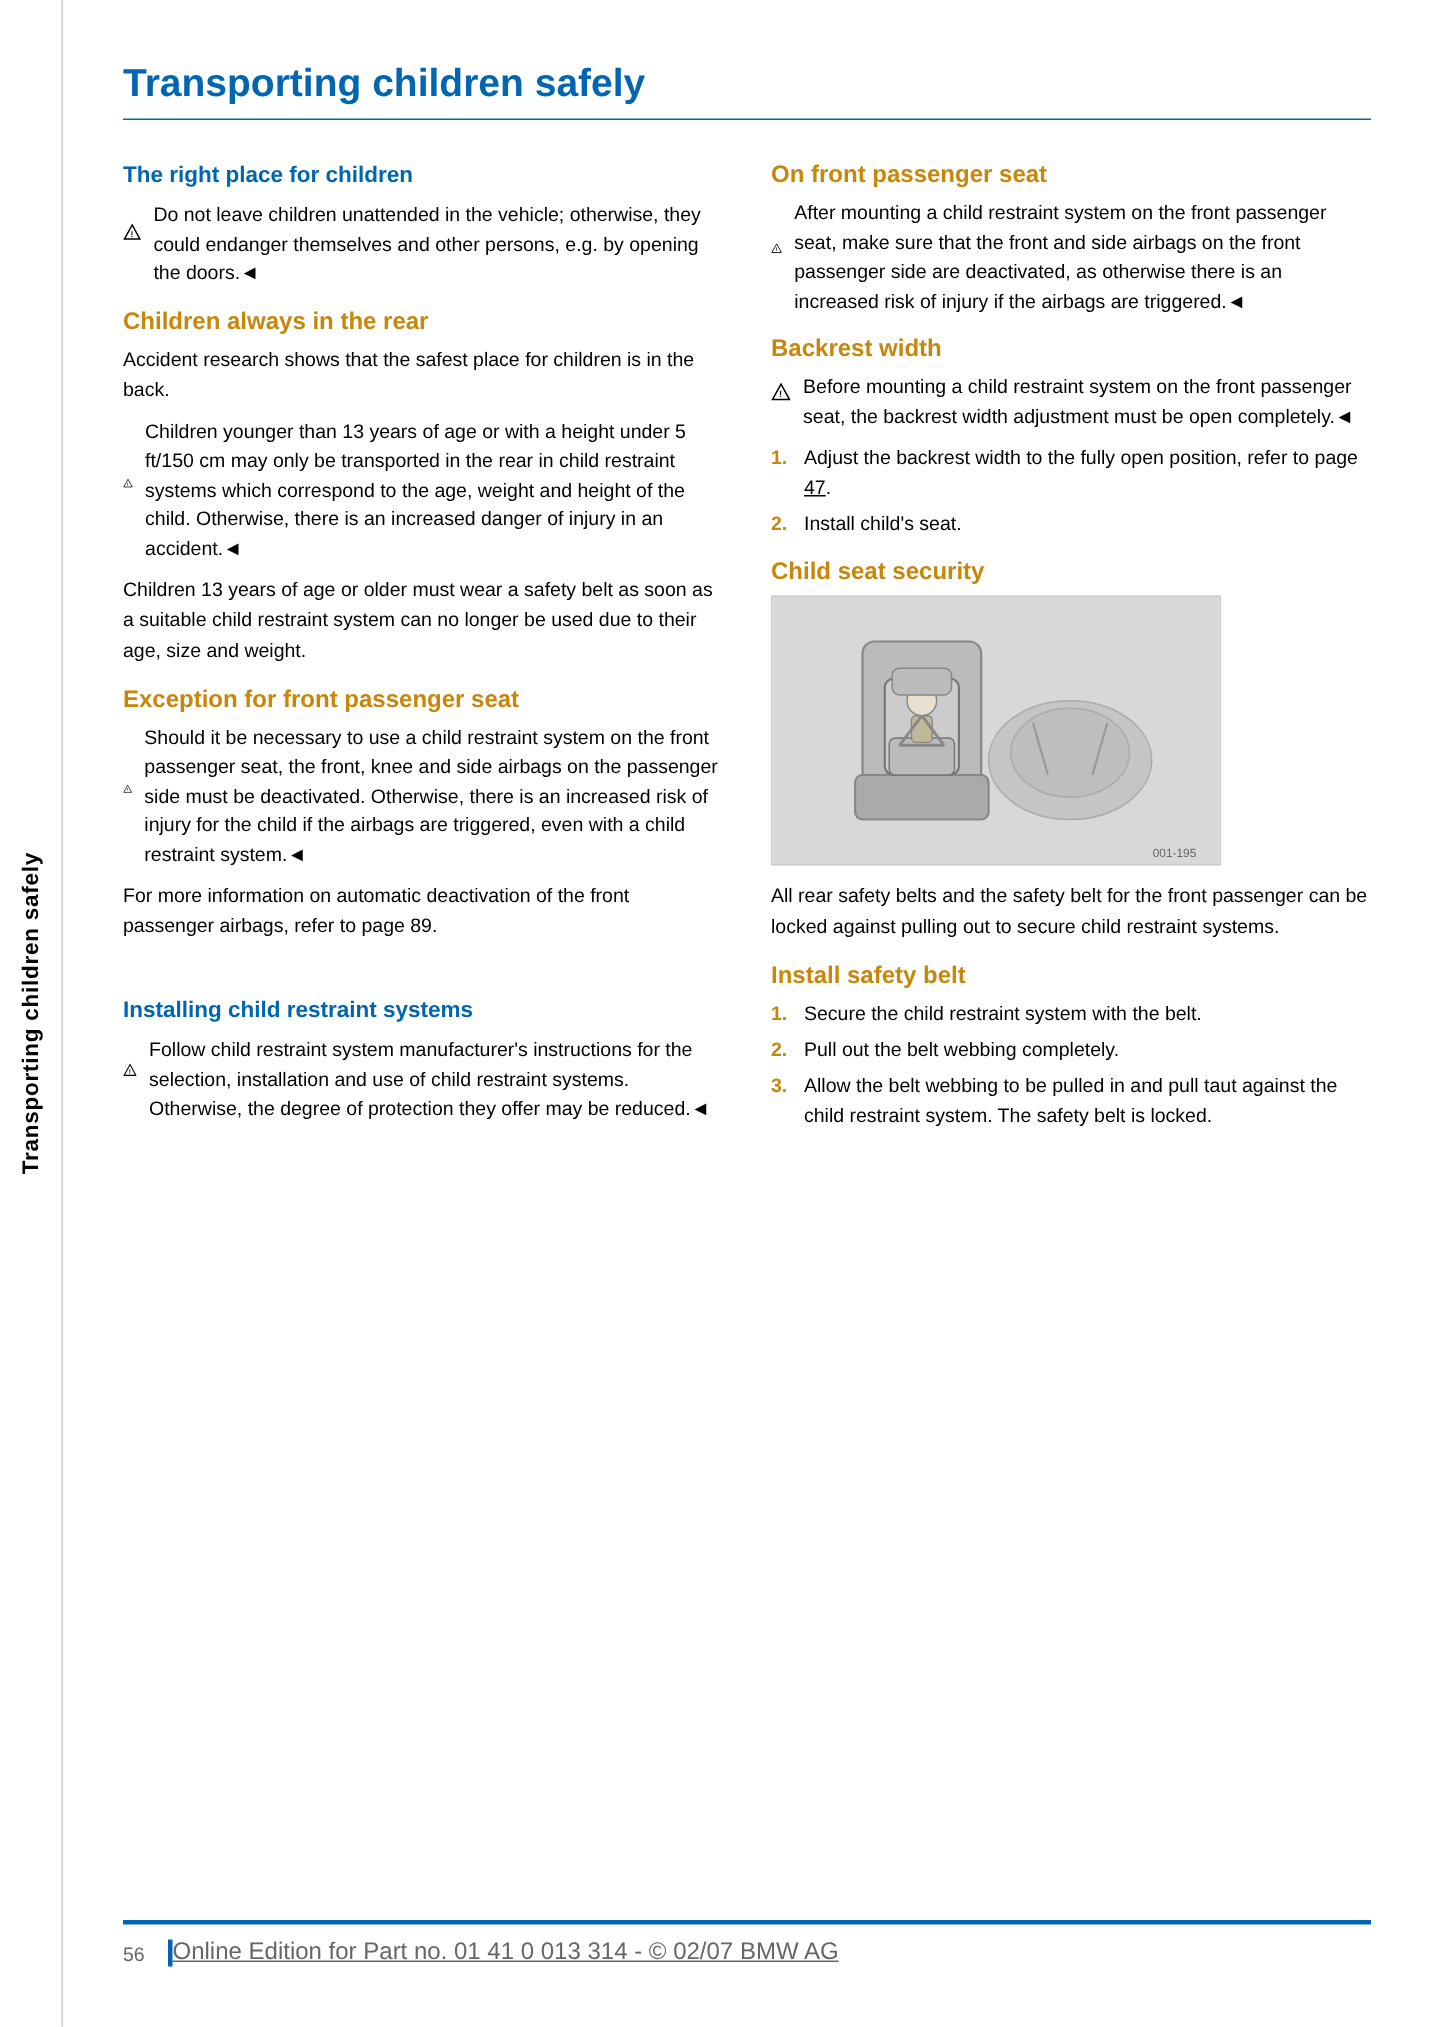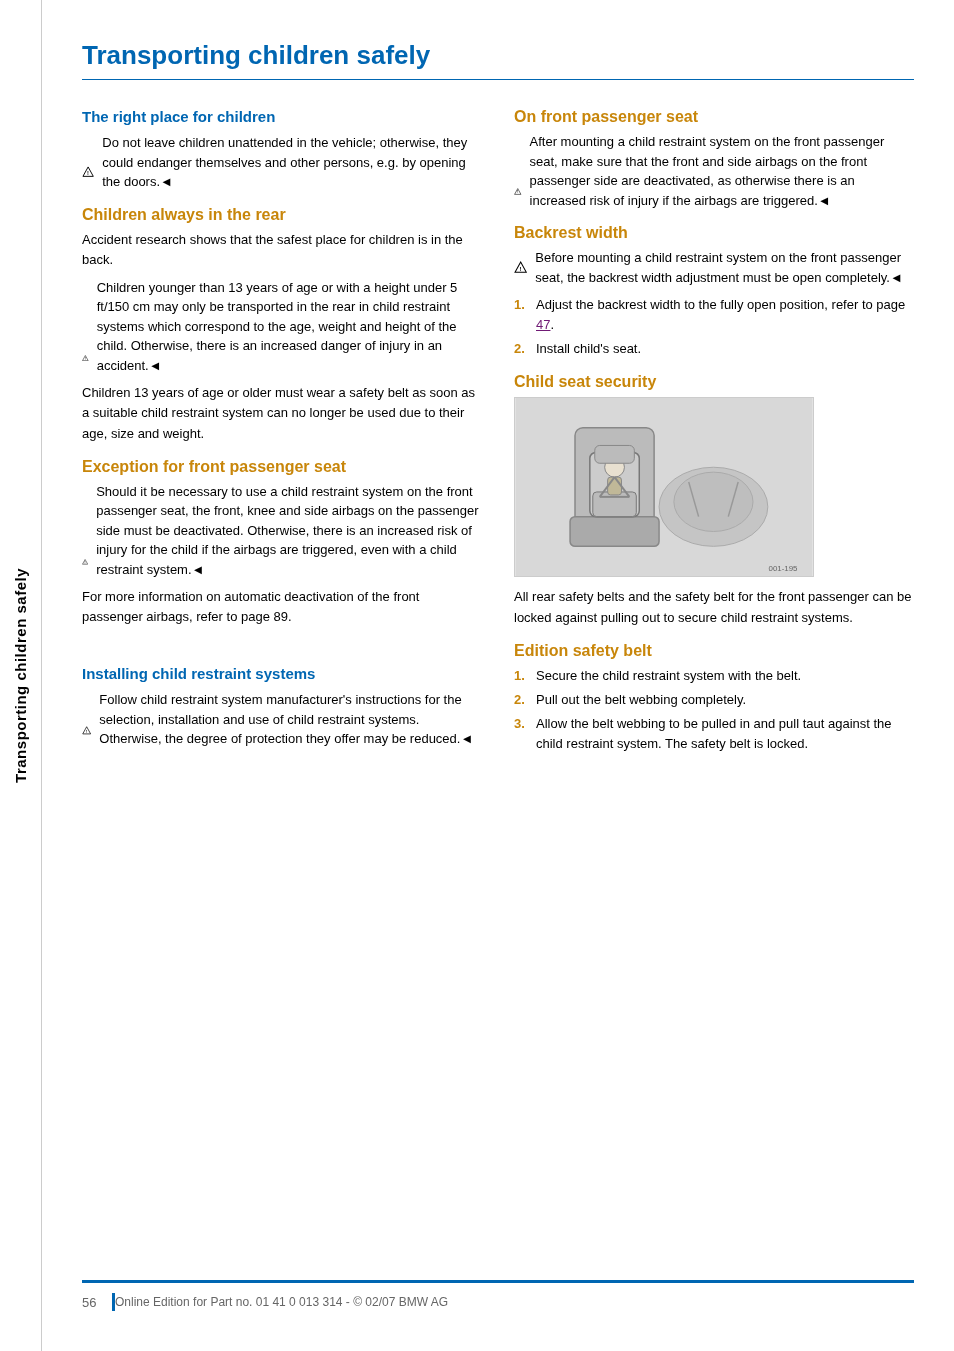--- a/index.html
+++ b/index.html
@@ -80,35 +80,35 @@
       font-weight: bold;
       color: #c8860a;
       margin-bottom: 6px;
       margin-top: 14px;
     }
     
     .warning-block {
       display: flex;
       gap: 8px;
       margin-bottom: 8px;
-      align-items: flex-end;
+      align-items: center;
     }
     .warning-text {
       font-size: 13px;
       line-height: 1.5;
     }
     
     .body-text {
       font-size: 13px;
       line-height: 1.55;
       margin-bottom: 8px;
     }
     
     .link-num {
-      color: #701a75;
+      color: #000000;
       text-decoration: underline;
     }
     
     .child-seat-img {
       width: 100%;
       max-width: 300px;
       height: 180px;
       background: #e8e8e8;
       border: 1px solid #ccc;
       display: flex;
@@ -135,22 +135,23 @@
       border-top: 3px solid #0066b2;
       display: flex;
       align-items: center;
     }
     .page-number {
       font-size: 13px;
       color: #666;
       min-width: 30px;
     }
     .footer-text {
-      font-size: 12px;
+      font-size: 16px;
       color: #666;
+      text-decoration: underline;
     }
     .footer-line {
       width: 3px;
       height: 18px;
       background: #0066b2;
       margin-left: 0;
     }
     
     ol.custom-list {
       list-style: none;
@@ -307,21 +308,21 @@
             <ellipse cx="200" cy="105" rx="40" ry="30" fill="#bebebe" stroke="#aaa" stroke-width="1"></ellipse>
             <line x1="175" y1="85" x2="185" y2="120" stroke="#999" stroke-width="1.5"></line>
             <line x1="225" y1="85" x2="215" y2="120" stroke="#999" stroke-width="1.5"></line>
 
             <text x="285" y="175" font-size="8" fill="#666" text-anchor="end">001-195</text>
           </svg>
         </div>
 
         <p class="body-text">All rear safety belts and the safety belt for the front passenger can be locked against pulling out to secure child restraint systems.</p>
 
-        <div class="sub-heading">Edition safety belt</div>
+        <div class="sub-heading">Install safety belt</div>
 
         <ol class="custom-list">
           <li>
             <span class="list-num">1.</span>
             <span>Secure the child restraint system with the belt.</span>
           </li>
           <li>
             <span class="list-num">2.</span>
             <span>Pull out the belt webbing completely.</span>
           </li>

